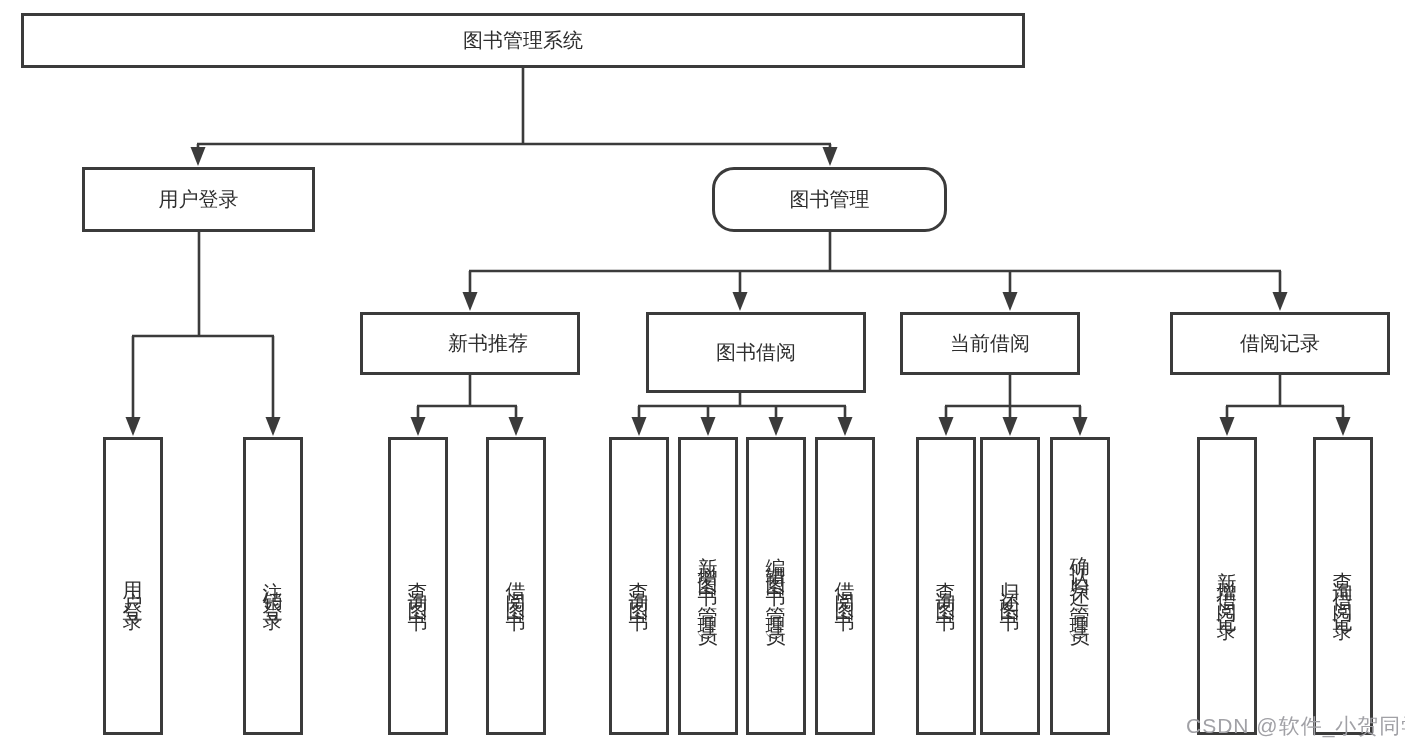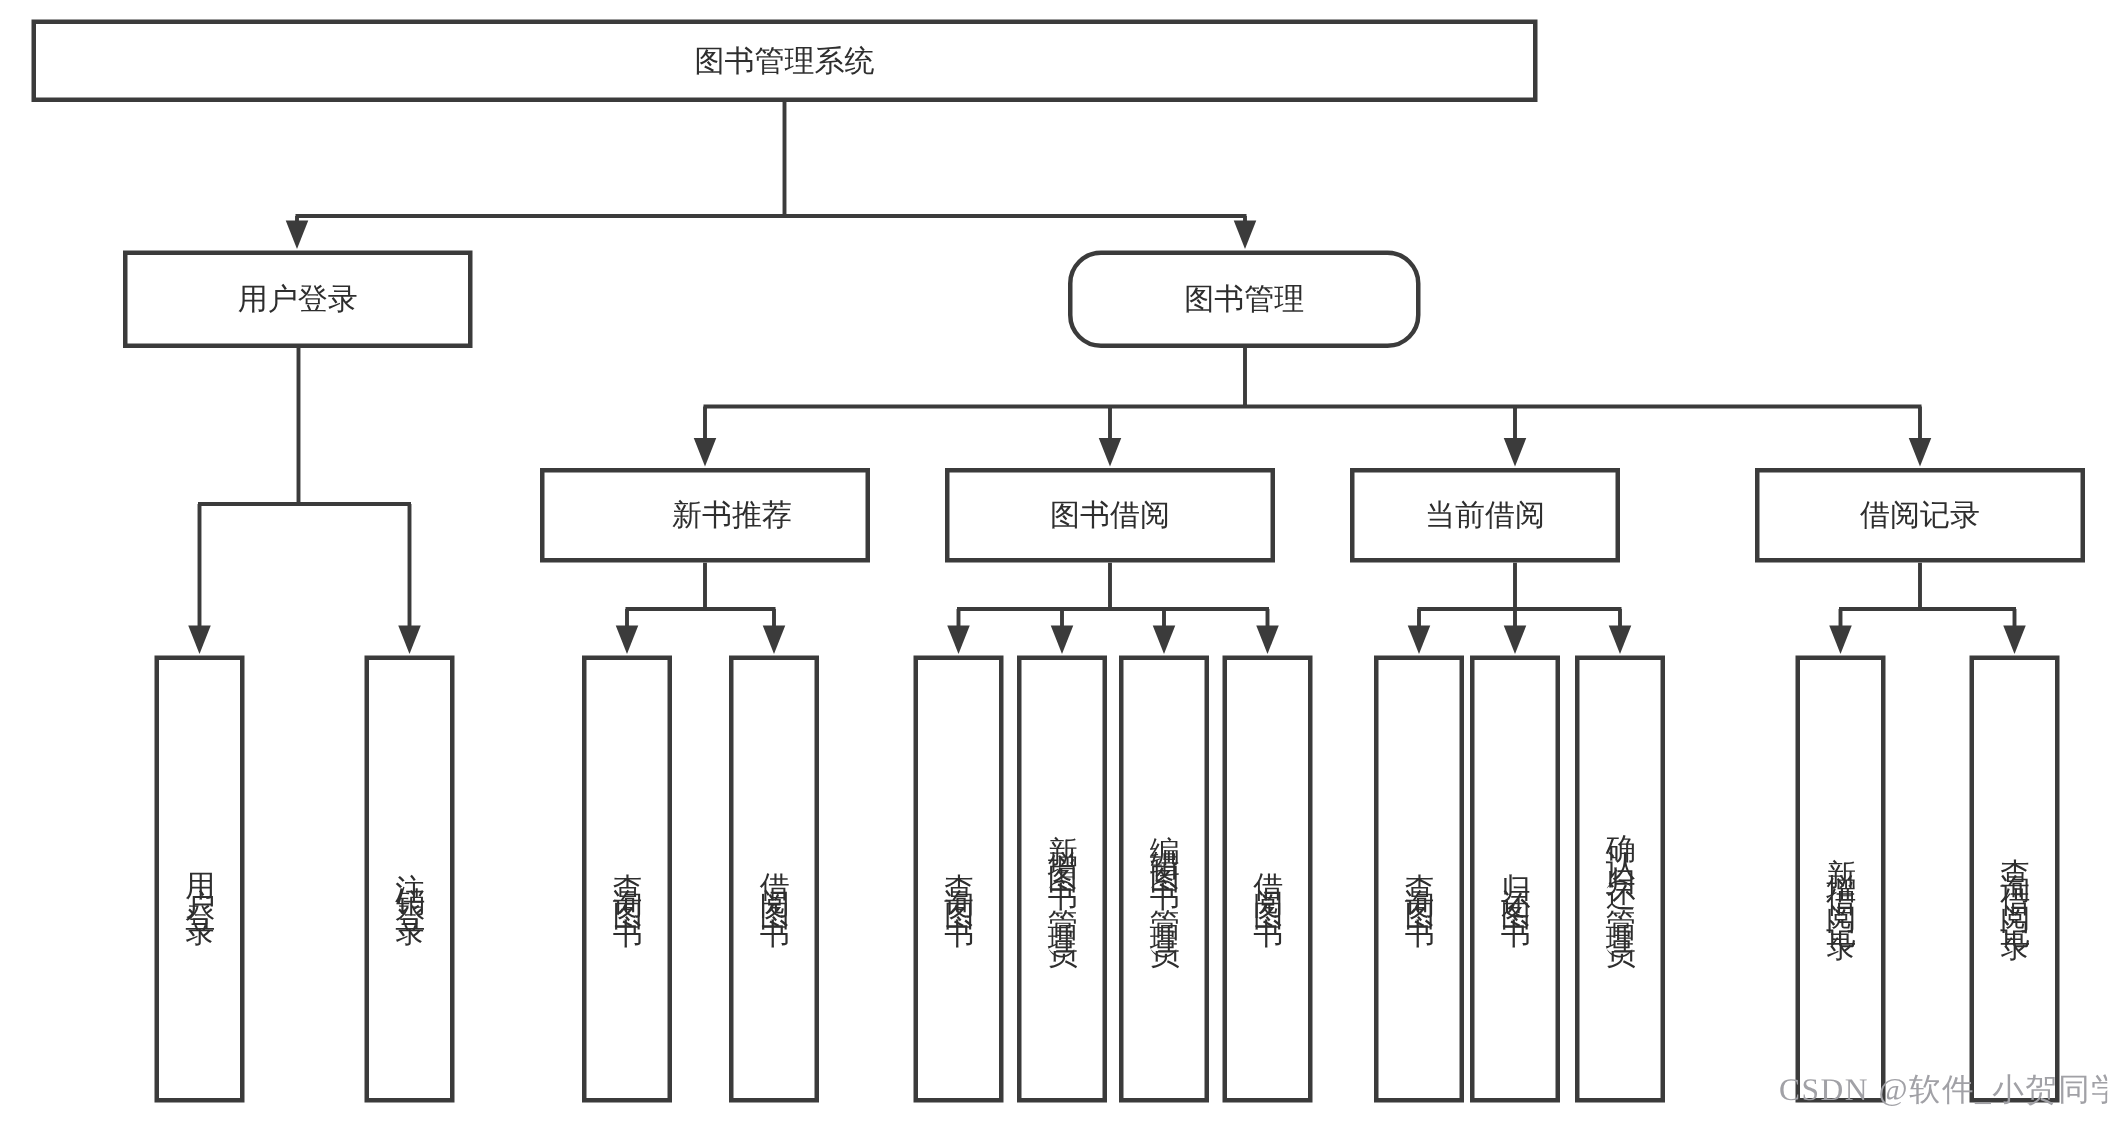--- a/index.html
+++ b/index.html
@@ -6,21 +6,21 @@
     --line:#3b3b3b;
     --text:#2e2e2e;
     --background:#ffffff;
     --watermark:#a1a1a6;
   }
   html,body{margin:0;padding:0;background:#fff;}
   .canvas{
     position:relative;
     width:1405px;height:747px;
     background:var(--background);
-    font-family:Liberation Serif, serif;
+    font-family:Liberation Sans, sans-serif;
     color:var(--text);
     overflow:hidden;
   }
   .wires{position:absolute;left:0;top:0;color:var(--line);}
   .node{
     position:absolute;
     box-sizing:border-box;
     background:#fff;
     border:3px solid var(--line);
     display:flex;align-items:center;justify-content:center;
@@ -99,21 +99,21 @@
   <div class="node" style="left:82px;top:167px;width:233px;height:65px;">
     <span>用户登录</span>
   </div>
   <div class="node" style="left:712px;top:167px;width:235px;height:65px;border-radius:22px;">
     <span>图书管理</span>
   </div>
 
   <div class="node" style="left:360px;top:312px;width:220px;height:63px;padding-left:36px;">
     <span>新书推荐</span>
   </div>
-  <div class="node" style="left:630px;top:312px;width:220px;height:63px;">
+  <div class="node" style="left:646px;top:312px;width:220px;height:81px;">
     <span>图书借阅</span>
   </div>
   <div class="node" style="left:900px;top:312px;width:180px;height:63px;">
     <span>当前借阅</span>
   </div>
   <div class="node" style="left:1170px;top:312px;width:220px;height:63px;">
     <span>借阅记录</span>
   </div>
 
   <div class="node leaf" style="left:103px;top:437px;width:60px;height:298px;">

